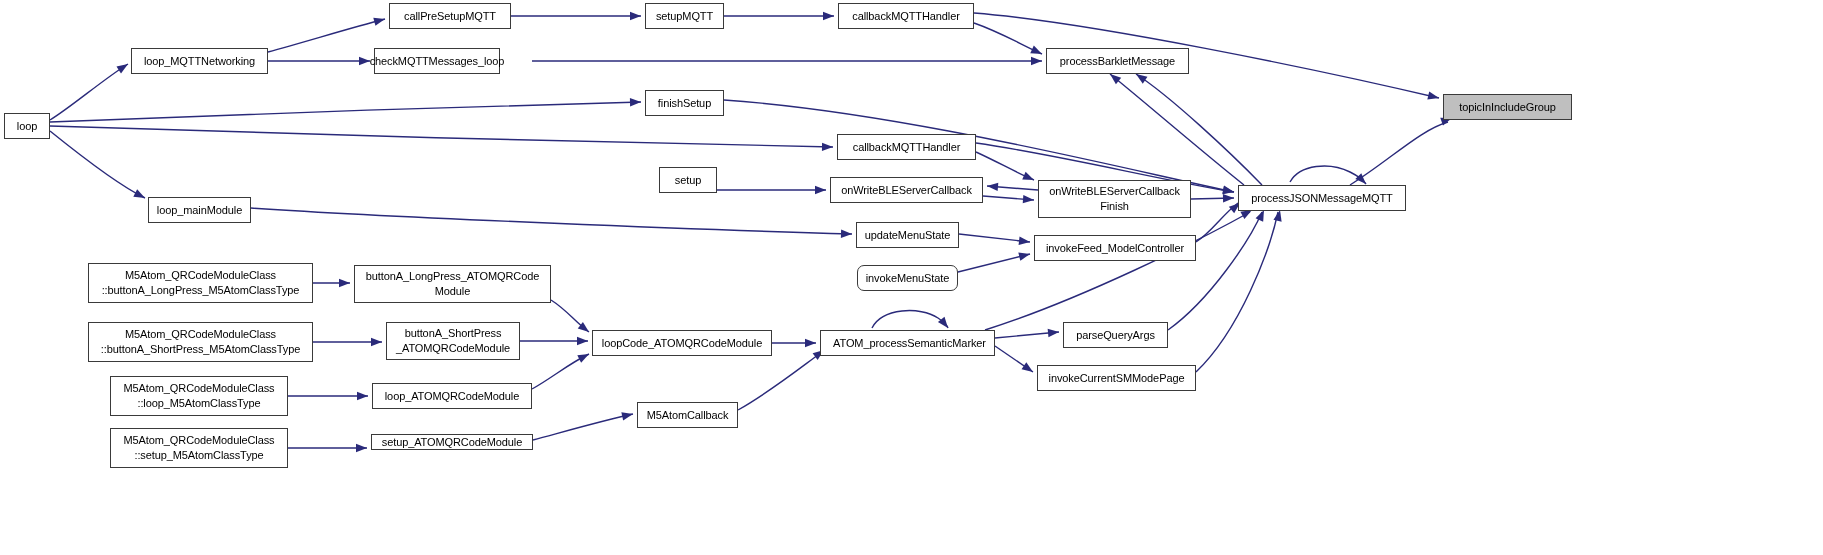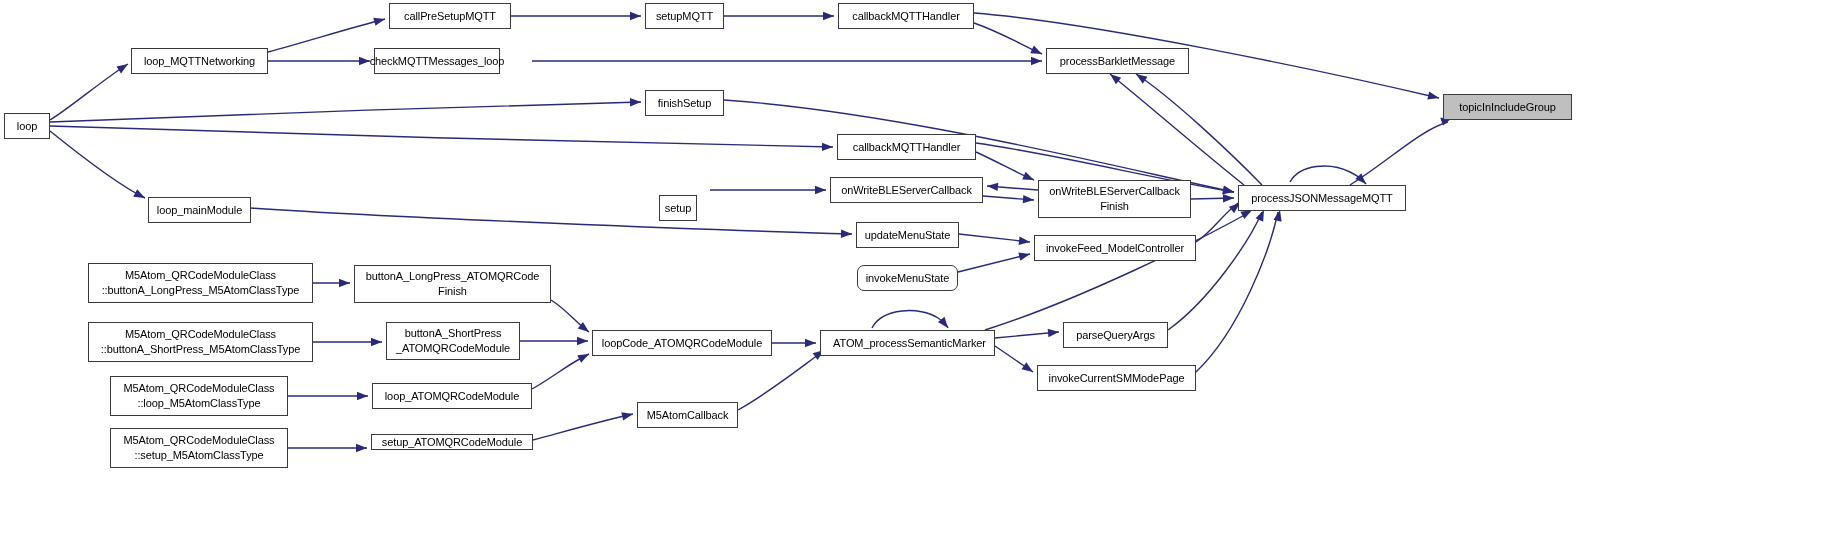--- a/index.html
+++ b/index.html
@@ -134,39 +134,39 @@
       <path d="M288,448 L367,448" fill="none" stroke="#2a2a7a" stroke-width="1.4"></path>
       <polygon points="0,0 -11,-4.2 -11,4.2" fill="#2a2a7a" transform="translate(367,448) rotate(0)"></polygon>
     </svg>
 <div class="node" style="left: 4px; top: 113px; width: 46px; height: 26px;">loop</div>
     <div class="node" style="left: 131px; top: 48px; width: 137px; height: 26px; text-align: right;">loop_MQTTNetworking</div>
     <div class="node" style="left: 148px; top: 197px; width: 103px; height: 26px;">loop_mainModule</div>
     <div class="node" style="left: 389px; top: 3px; width: 122px; height: 26px;">callPreSetupMQTT</div>
     <div class="node" style="left: 374px; top: 48px; width: 126px; height: 26px;">checkMQTTMessages_loop</div>
     <div class="node" style="left: 645px; top: 90px; width: 79px; height: 26px;">finishSetup</div>
     <div class="node" style="left: 645px; top: 3px; width: 79px; height: 26px;">setupMQTT</div>
-    <div class="node" style="left: 659px; top: 195px; width: 38px; height: 26px;">setup</div>
+    <div class="node" style="left: 659px; top: 167px; width: 58px; height: 26px;">setup</div>
     <div class="node" style="left: 838px; top: 3px; width: 136px; height: 26px;">callbackMQTTHandler</div>
     <div class="node" style="left: 1046px; top: 48px; width: 143px; height: 26px;">processBarkletMessage</div>
     <div class="node" style="left: 837px; top: 134px; width: 139px; height: 26px;">callbackMQTTHandler</div>
     <div class="node" style="left: 830px; top: 177px; width: 153px; height: 26px;">onWriteBLEServerCallback</div>
     <div class="node" style="left: 1038px; top: 180px; width: 153px; height: 38px;">onWriteBLEServerCallback
 Finish</div>
     <div class="node" style="left: 856px; top: 222px; width: 103px; height: 26px;">updateMenuState</div>
     <div class="node" style="left: 857px; top: 265px; width: 101px; height: 26px; border-radius: 7px;">invokeMenuState</div>
     <div class="node" style="left: 1034px; top: 235px; width: 162px; height: 26px;">invokeFeed_ModelController</div>
     <div class="node" style="left: 1238px; top: 185px; width: 168px; height: 26px;">processJSONMessageMQTT</div>
     <div class="node highlight" style="left: 1443px; top: 94px; width: 129px; height: 26px;">topicInIncludeGroup</div>
     <div class="node" style="left: 1063px; top: 322px; width: 105px; height: 26px;">parseQueryArgs</div>
     <div class="node" style="left: 1037px; top: 365px; width: 159px; height: 26px;">invokeCurrentSMModePage</div>
     <div class="node" style="left: 820px; top: 330px; width: 175px; height: 26px; padding-left: 8px;">ATOM_processSemanticMarker</div>
     <div class="node" style="left: 592px; top: 330px; width: 180px; height: 26px;">loopCode_ATOMQRCodeModule</div>
     <div class="node" style="left: 637px; top: 402px; width: 101px; height: 26px;">M5AtomCallback</div>
     <div class="node" style="left: 354px; top: 265px; width: 197px; height: 38px;">buttonA_LongPress_ATOMQRCode
-Finish</div>
+Module</div>
     <div class="node" style="left: 386px; top: 322px; width: 134px; height: 38px;">buttonA_ShortPress
 _ATOMQRCodeModule</div>
     <div class="node" style="left: 372px; top: 383px; width: 160px; height: 26px;">loop_ATOMQRCodeModule</div>
     <div class="node" style="left: 371px; top: 434px; width: 162px; height: 16px;">setup_ATOMQRCodeModule</div>
     <div class="node" style="left: 88px; top: 263px; width: 225px; height: 40px;">M5Atom_QRCodeModuleClass
 ::buttonA_LongPress_M5AtomClassType</div>
     <div class="node" style="left: 88px; top: 322px; width: 225px; height: 40px;">M5Atom_QRCodeModuleClass
 ::buttonA_ShortPress_M5AtomClassType</div>
     <div class="node" style="left: 110px; top: 376px; width: 178px; height: 40px;">M5Atom_QRCodeModuleClass
 ::loop_M5AtomClassType</div>

